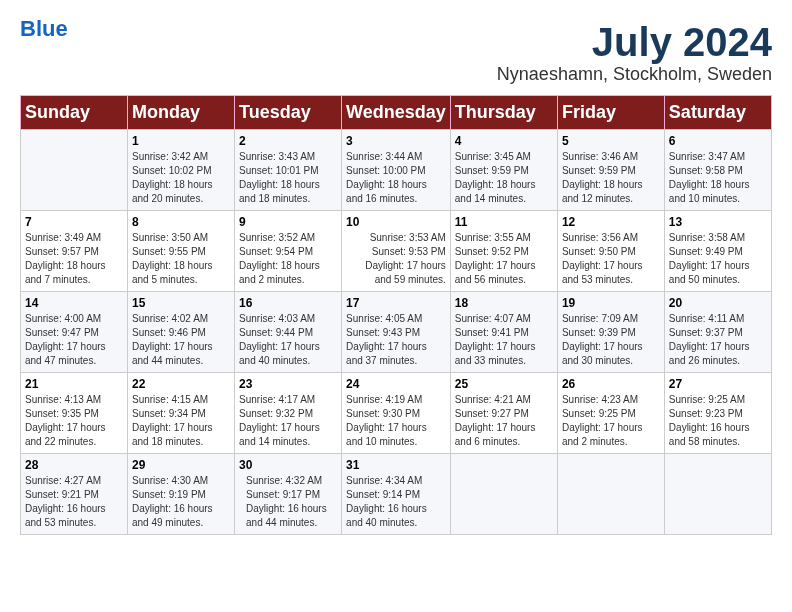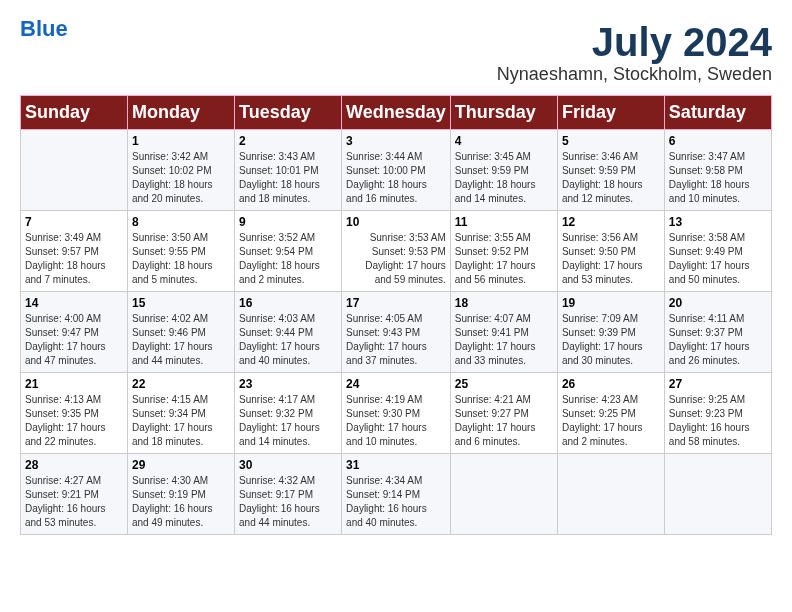--- a/index.html
+++ b/index.html
@@ -314,21 +314,21 @@
         </td>
         <td>
           <span class="day-number">29</span>
           <div class="day-info" style="white-space: pre-line;">Sunrise: 4:30 AM
 Sunset: 9:19 PM
 Daylight: 16 hours
 and 49 minutes.</div>
         </td>
         <td>
           <span class="day-number">30</span>
-          <div class="day-info" style="white-space: pre-line;">Sunrise: 4:32 AM
+          <div class="day-info" style="white-space: pre-line; margin-left: 7px;">Sunrise: 4:32 AM
 Sunset: 9:17 PM
 Daylight: 16 hours
 and 44 minutes.</div>
         </td>
         <td>
           <span class="day-number">31</span>
           <div class="day-info" style="white-space: pre-line;">Sunrise: 4:34 AM
 Sunset: 9:14 PM
 Daylight: 16 hours
 and 40 minutes.</div>

